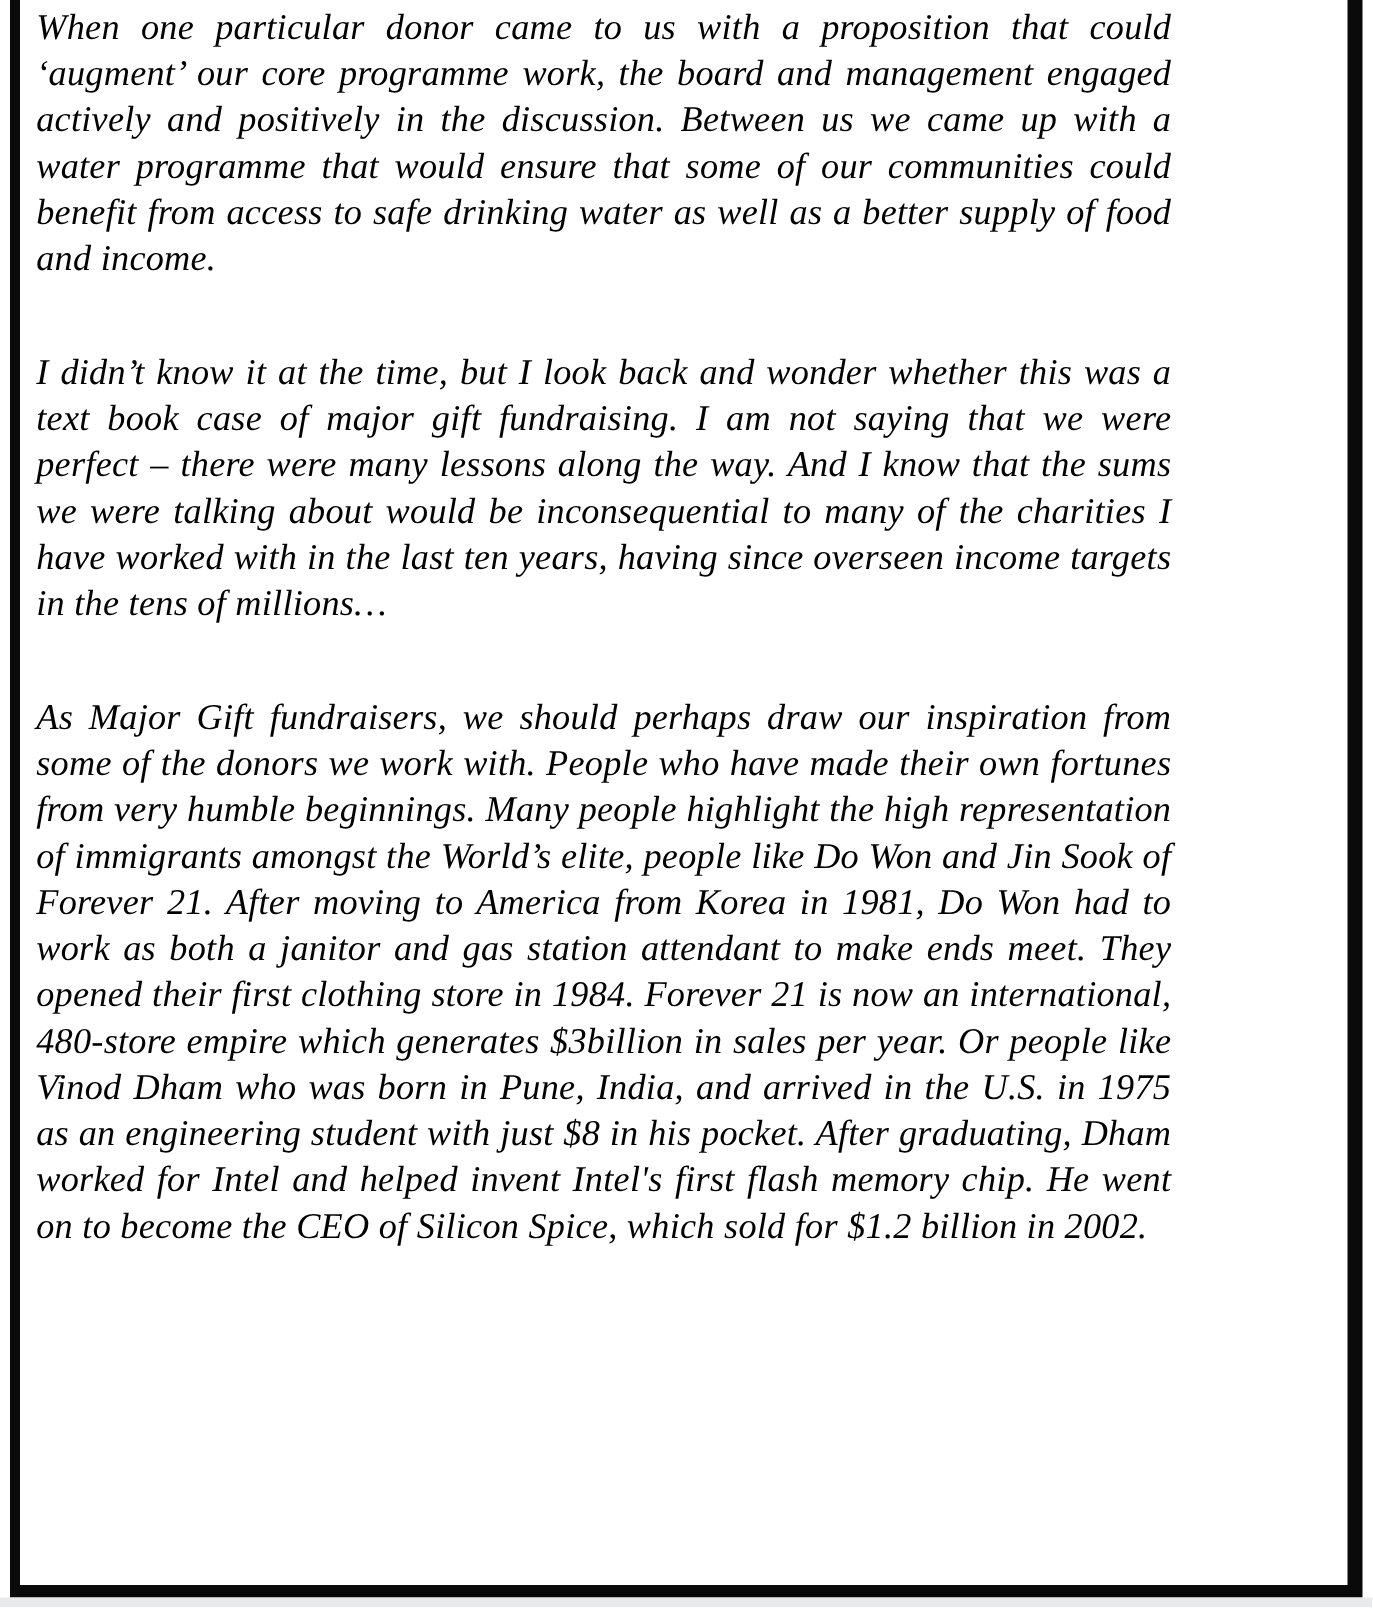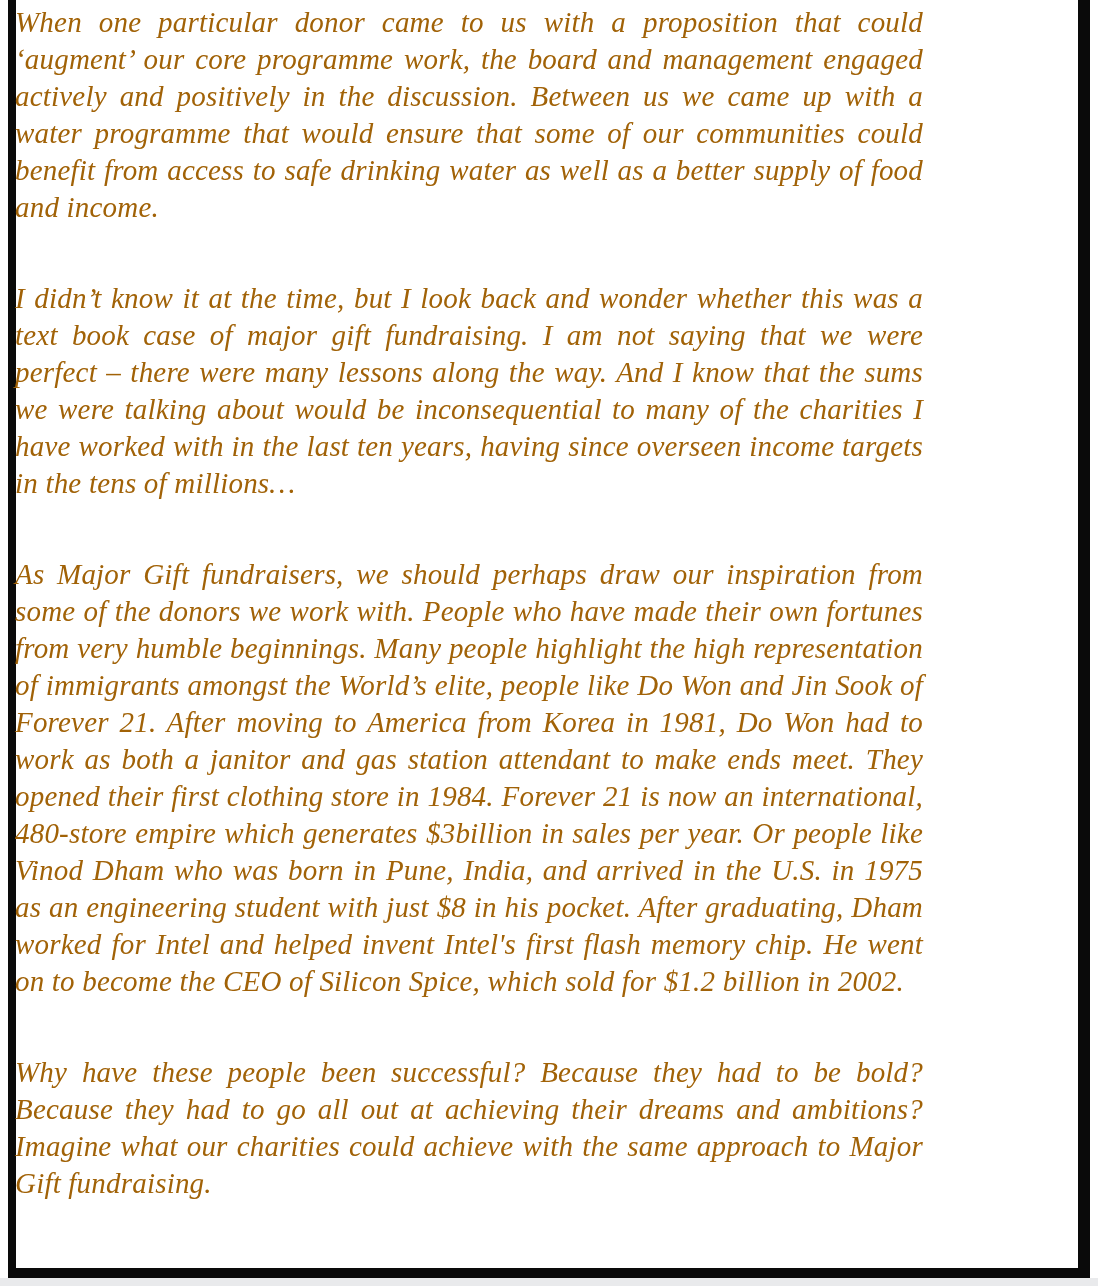--- a/index.html
+++ b/index.html
@@ -38,25 +38,25 @@
       position: absolute;
       left: 0;
       bottom: 0;
       width: 1098px;
       height: 8px;
       background: #e9eaec;
     }
 
     .text-area {
       position: absolute;
-      left: 2px;   
+      left: 16px;   
       top: 0;
       width: 927px; 
       padding: 4px 6px 0 13px;
-      color: #a16207;
+      color: #000000;
     }
 
     .text-area p {
       font-style: italic;
       font-size: 29px;
       line-height: 37px;
       text-align: justify;
       margin-bottom: 54px;
       letter-spacing: 0.2px;
     }
@@ -67,18 +67,17 @@
 <body>
 
 <div class="canvas">
 
   <div class="page-frame"></div>
 
   <div class="text-area">
     <p>When one particular donor came to us with a proposition that could ‘augment’ our core programme work, the board and management engaged actively and positively in the discussion. Between us we came up with a water programme that would ensure that some of our communities could benefit from access to safe drinking water as well as a better supply of food and income.</p>
     <p>I didn’t know it at the time, but I look back and wonder whether this was a text book case of major gift fundraising. I am not saying that we were perfect – there were many lessons along the way. And I know that the sums we were talking about would be inconsequential to many of the charities I have worked with in the last ten years, having since overseen income targets in the tens of millions…</p>
     <p>As Major Gift fundraisers, we should perhaps draw our inspiration from some of the donors we work with. People who have made their own fortunes from very humble beginnings. Many people highlight the high representation of immigrants amongst the World’s elite, people like Do Won and Jin Sook of Forever 21. After moving to America from Korea in 1981, Do Won had to work as both a janitor and gas station attendant to make ends meet. They opened their first clothing store in 1984. Forever 21 is now an international, 480-store empire which generates $3billion in sales per year. Or people like Vinod Dham who was born in Pune, India, and arrived in the U.S. in 1975 as an engineering student with just $8 in his pocket. After graduating, Dham worked for Intel and helped invent Intel's first flash memory chip. He went on to become the CEO of Silicon Spice, which sold for $1.2 billion in 2002.</p>
-    <p>Why have these people been successful? Because they had to be bold? Because they had to go all out at achieving their dreams and ambitions? Imagine what our charities could achieve with the same approach to Major Gift fundraising.</p>
   </div>
 
   <div class="bottom-strip"></div>
 
 </div>
 
 </body></html>

